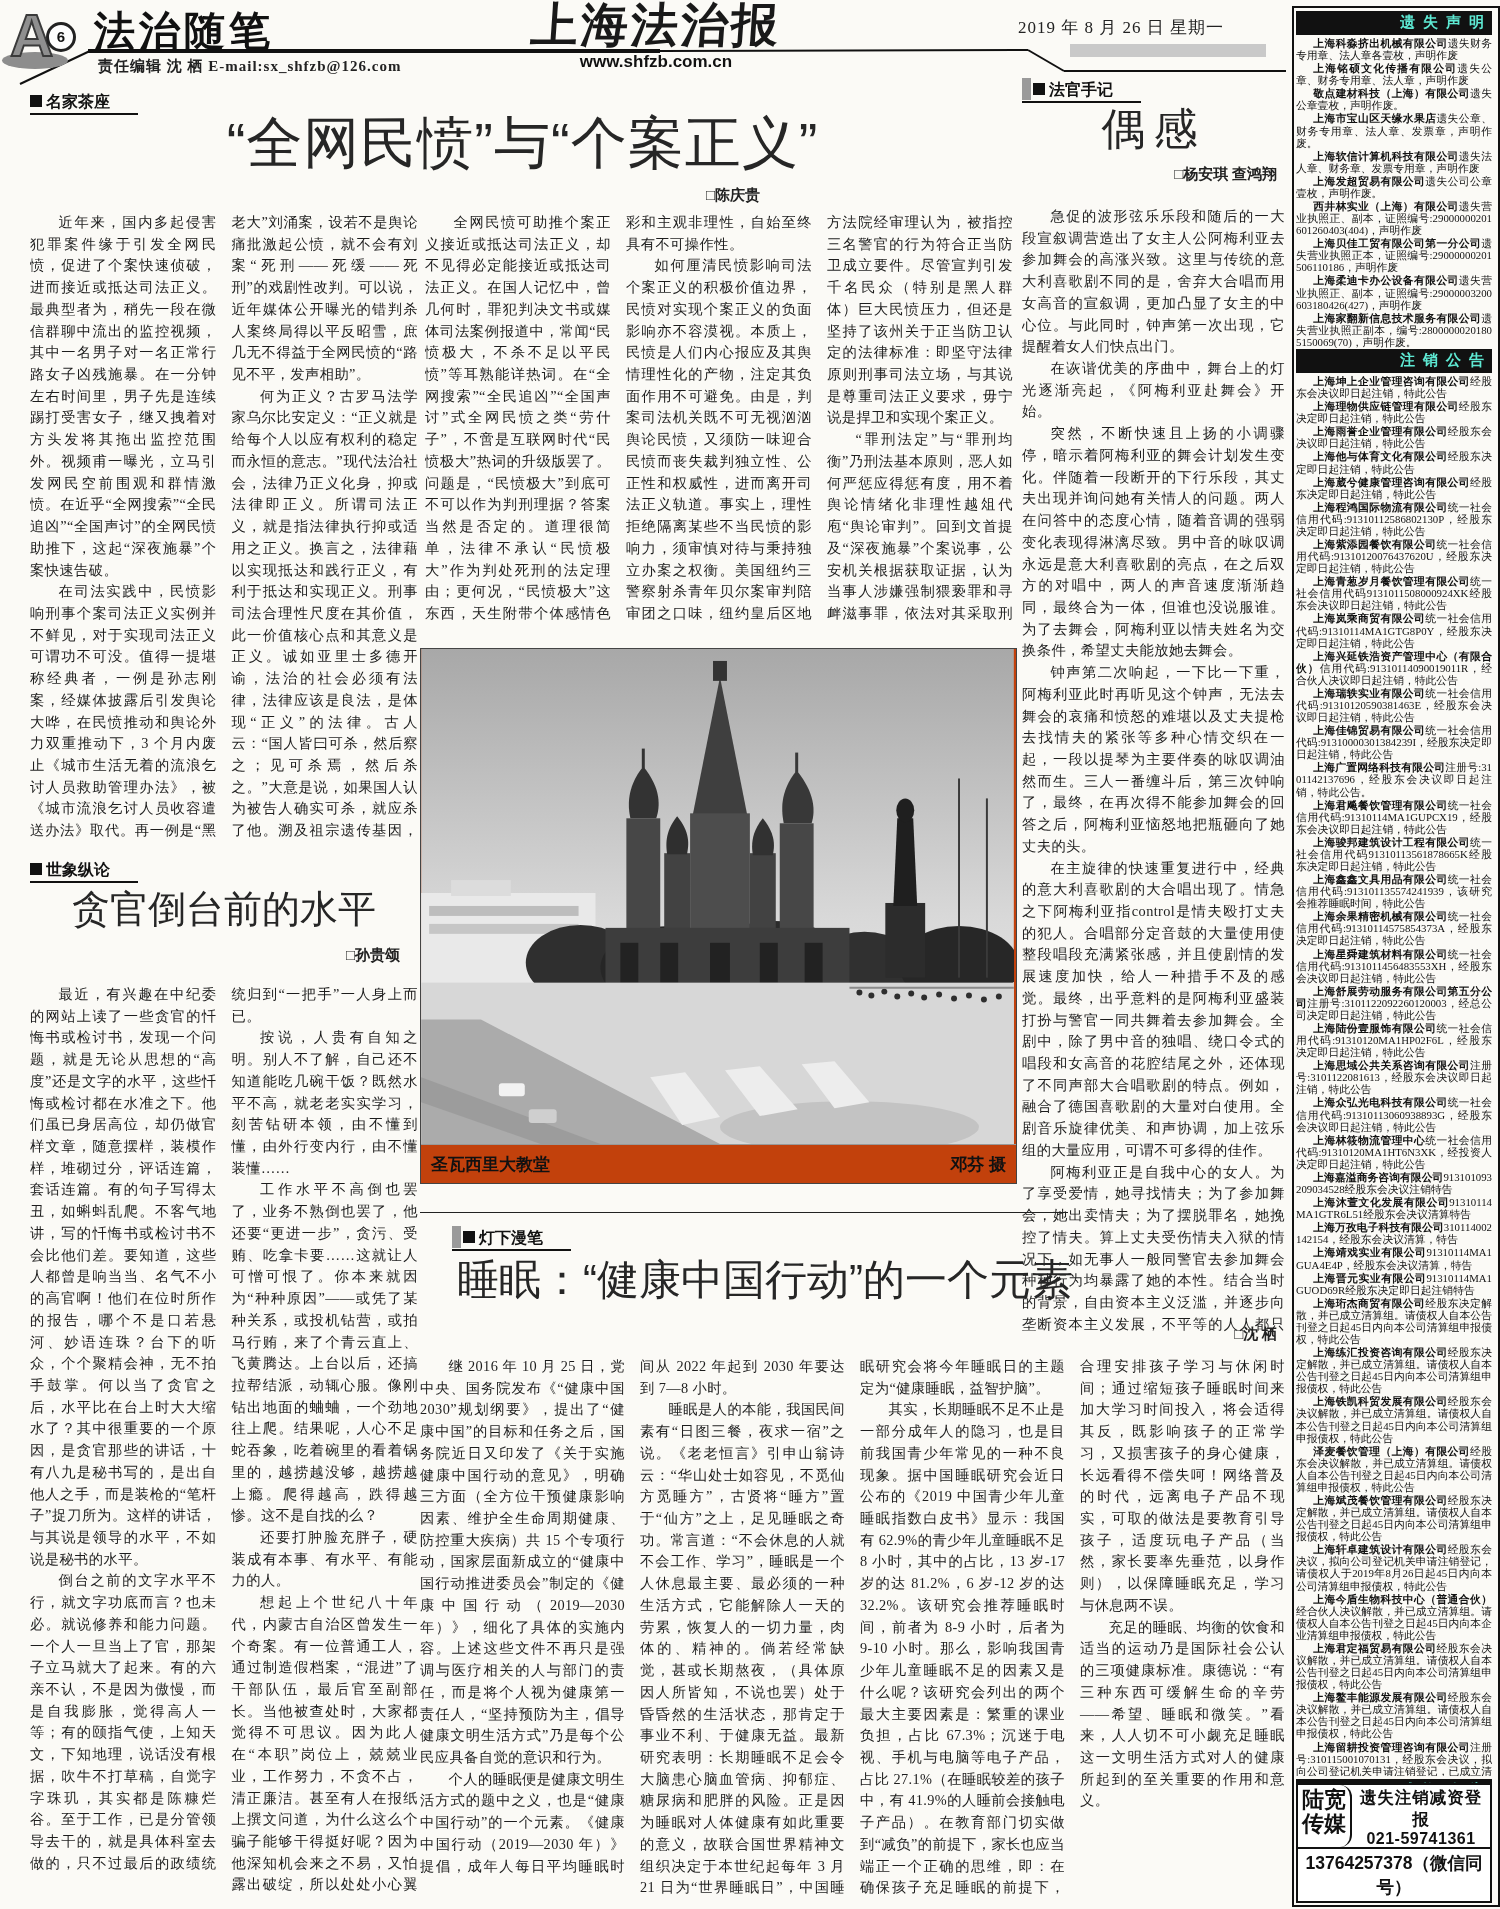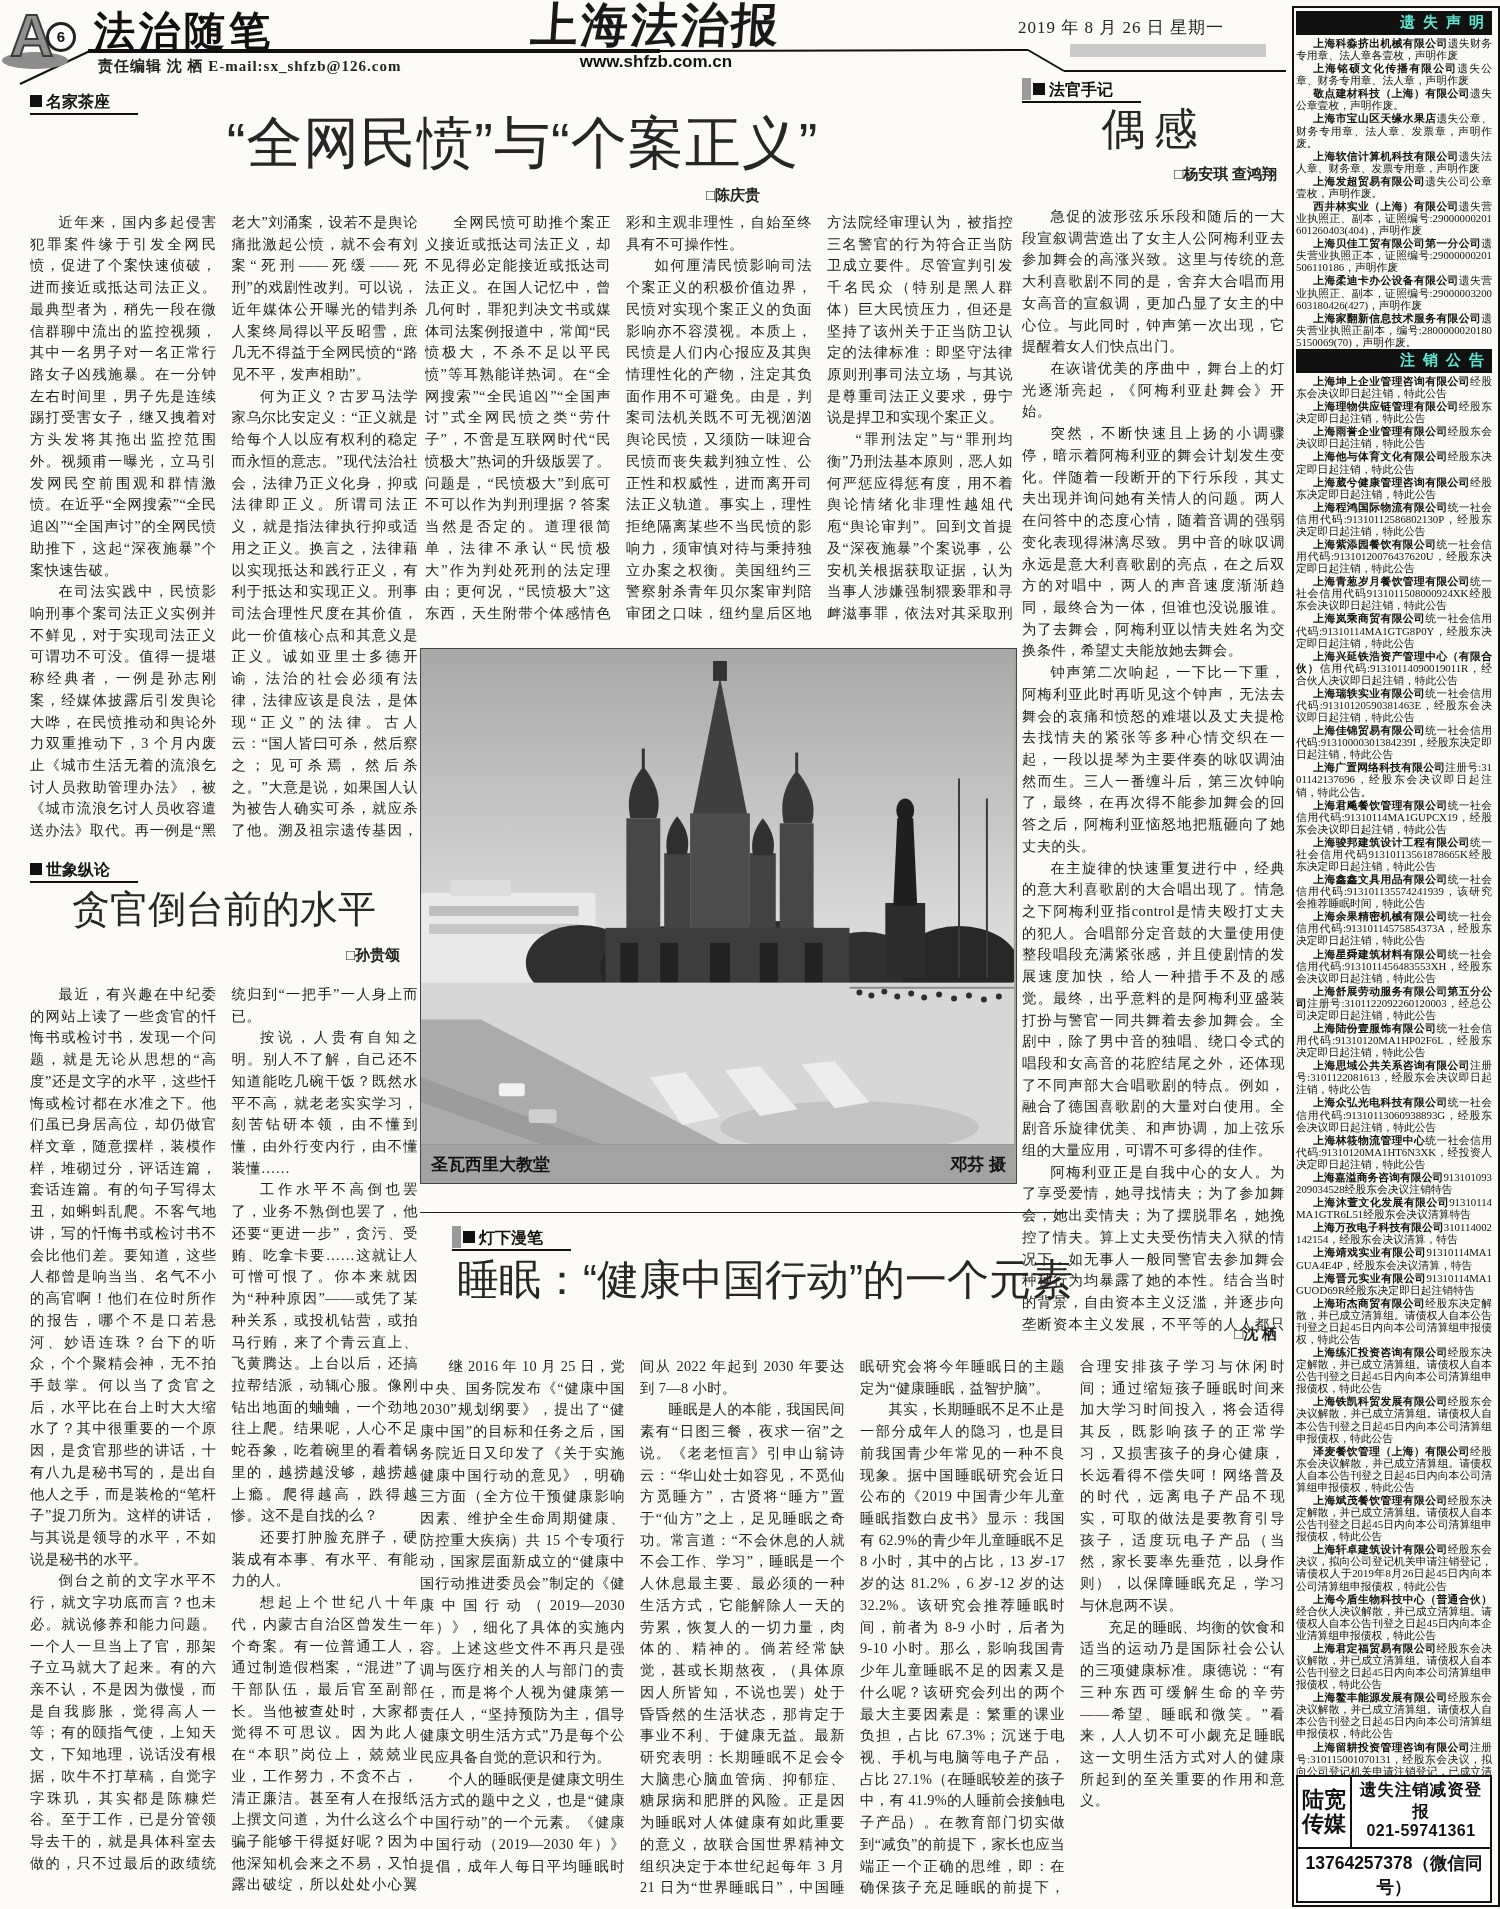--- a/index.html
+++ b/index.html
@@ -26,40 +26,40 @@
   .sec-label .sq{display:inline-block;width:12px;height:12px;background:#111;margin-right:4px;}
   .sec-label .notch{display:inline-block;width:9px;height:22px;background:#9a9a9a;margin-right:2px;vertical-align:-5px;}
   
   .h-thin{font-family:"Liberation Sans","DejaVu Sans",sans-serif;font-weight:300;color:#262626;text-align:center;}
   .byline{font-size:15px;font-weight:700;color:#222;text-align:right;}
   
   .body-cols{column-gap:15px;column-fill:auto;overflow:hidden;text-align:justify;}
   .body-cols p, .one-col p{margin:0;text-indent:2em;font-size:14.3px;line-height:1.52;letter-spacing:.4px;color:#1d1d1d;}
   .one-col{overflow:hidden;text-align:justify;}
   
-  .photo-box{left:420px;top:648px;width:595px;border:1px solid #444;background:#a3a3a3;}
+  .photo-box{left:420px;top:648px;width:595px;border:1px solid #444;background:#c2410c;}
   .photo-box svg{display:block;}
   .caption-bar{display:flex;justify-content:space-between;align-items:center;height:38px;padding:0 10px;
                font-family:"Liberation Sans",sans-serif;font-size:17px;font-weight:700;color:#111;border-top:1px solid #999;}
   
   .rule{border-top:1.5px solid #222;height:0;}
   
   #sidebar{left:1292px;top:6px;width:204px;height:1897px;border:2px solid #111;background:#fbfaf6;}
   .sb-flow{position:absolute;left:2px;top:2px;width:196px;height:1766px;overflow:hidden;}
   .sb-hdr{background:#111;color:#5eead4;font-family:"Liberation Sans",sans-serif;font-weight:900;
           font-size:15px;text-align:right;letter-spacing:8px;padding:2px 0 3px 8px;margin:1px 0 2px 0;}
   .sb-item{font-size:10.8px;line-height:1.12;text-align:justify;word-break:break-all;
            text-indent:1.6em;color:#111;margin-bottom:1px;}
   .sb-item b{font-family:"Liberation Sans",sans-serif;font-weight:800;}
   .sb-jz{position:absolute;left:2px;top:1770px;width:196px;}
   .sb-ad{position:absolute;left:2px;bottom:2px;width:192px;border:2.5px solid #111;background:#fff;
          font-family:"Liberation Sans",sans-serif;}
   .sb-ad-top{display:flex;border-bottom:2.5px solid #111;}
   .sb-ad-brand{width:52px;border-right:2.5px solid #111;text-align:center;font-weight:900;font-size:22px;
-               line-height:1.1;padding:11px 0;color:#111;}
+               line-height:1.1;padding:3px 0;color:#111;border-radius:12px;}
   .sb-ad-right{flex:1;text-align:center;color:#111;}
   .sb-ad-svc{font-weight:900;font-size:16.5px;letter-spacing:1px;padding-top:2px;}
   .sb-ad-tel{font-weight:900;font-size:16px;letter-spacing:.5px;line-height:1;}
   .sb-ad-tel2{text-align:center;font-weight:900;font-size:17.5px;padding:2px 0;color:#111;}
 </style>
 </head>
 <body>
 
 <div id="page">
 

